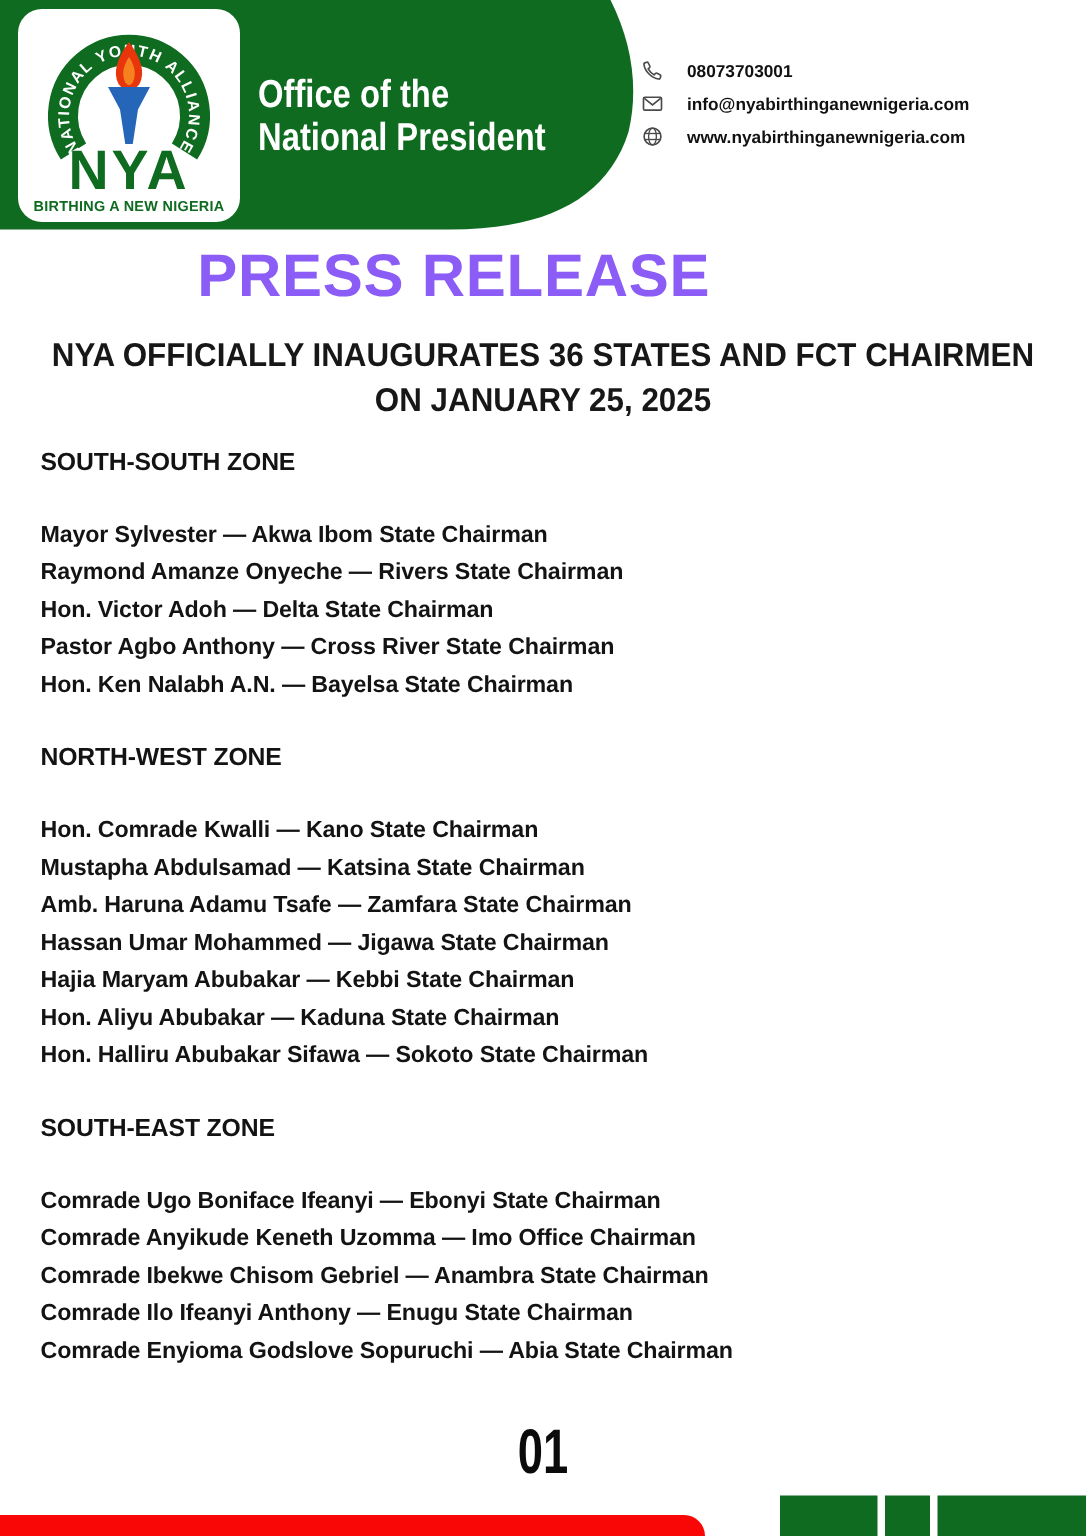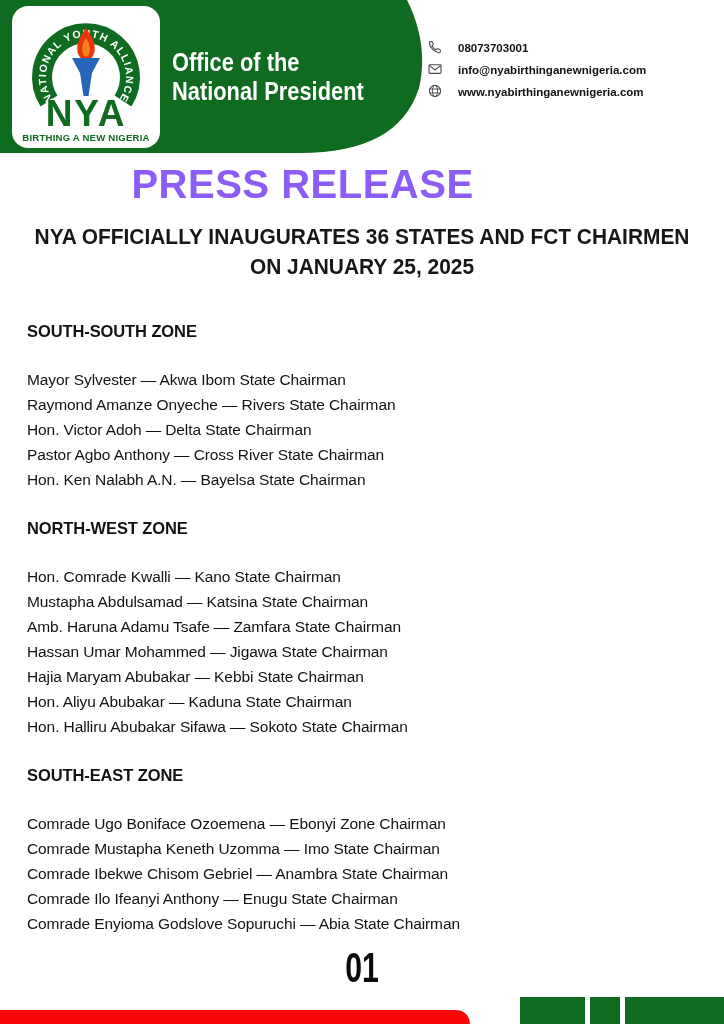--- a/index.html
+++ b/index.html
@@ -50,29 +50,29 @@
   }
   .headline {
     position: absolute; top: 222px; left: 0; width: 724px;
     text-align: center; font-weight: 700; font-size: 22px; line-height: 30px;
     color: #171717;
     transform: scaleX(0.95); transform-origin: center top;
   }
   .headline div { white-space: nowrap; }
 
   
-  .main { position: absolute; left: 27px; top: 319px; right: 20px; }
+  .main { position: absolute; left: 27px; top: 296px; right: 20px; }
   .zone + .zone { margin-top: 24px; }
   .zone-title {
     margin: 0 0 23px 0;
     font-size: 16.5px; font-weight: 700; line-height: 25px;
     letter-spacing: -0.1px; color: #131313;
   }
   .member {
-    font-size: 15.5px; font-weight: 400; line-height: 25px;
+    font-size: 15.5px; font-weight: 700; line-height: 25px;
     letter-spacing: -0.1px; color: #131313; white-space: nowrap;
   }
 
   
   .page-number {
     position: absolute; top: 946px; left: 0; width: 724px;
     text-align: center; font-size: 42px; line-height: 44px; font-weight: 700;
     color: #0b0b0b;
     transform: scaleX(0.72); transform-origin: center top;
   }
@@ -174,22 +174,22 @@
       <div class="member">Mustapha Abdulsamad — Katsina State Chairman</div>
       <div class="member">Amb. Haruna Adamu Tsafe — Zamfara State Chairman</div>
       <div class="member">Hassan Umar Mohammed — Jigawa State Chairman</div>
       <div class="member">Hajia Maryam Abubakar — Kebbi State Chairman</div>
       <div class="member">Hon. Aliyu Abubakar — Kaduna State Chairman</div>
       <div class="member">Hon. Halliru Abubakar Sifawa — Sokoto State Chairman</div>
     </section>
 
     <section class="zone">
       <h2 class="zone-title">SOUTH-EAST ZONE</h2>
-      <div class="member">Comrade Ugo Boniface Ozoemena — Ebonyi Zone Chairman</div>
-      <div class="member">Comrade Mustapha Keneth Uzomma — Imo State Chairman</div>
+      <div class="member">Comrade Ugo Boniface Ifeanyi — Ebonyi State Chairman</div>
+      <div class="member">Comrade Anyikude Keneth Uzomma — Imo Office Chairman</div>
       <div class="member">Comrade Ibekwe Chisom Gebriel — Anambra State Chairman</div>
       <div class="member">Comrade Ilo Ifeanyi Anthony — Enugu State Chairman</div>
       <div class="member">Comrade Enyioma Godslove Sopuruchi — Abia State Chairman</div>
     </section>
 
   </div>
 
   <div class="page-number">01</div>
 
   <div class="red-bar"></div>

